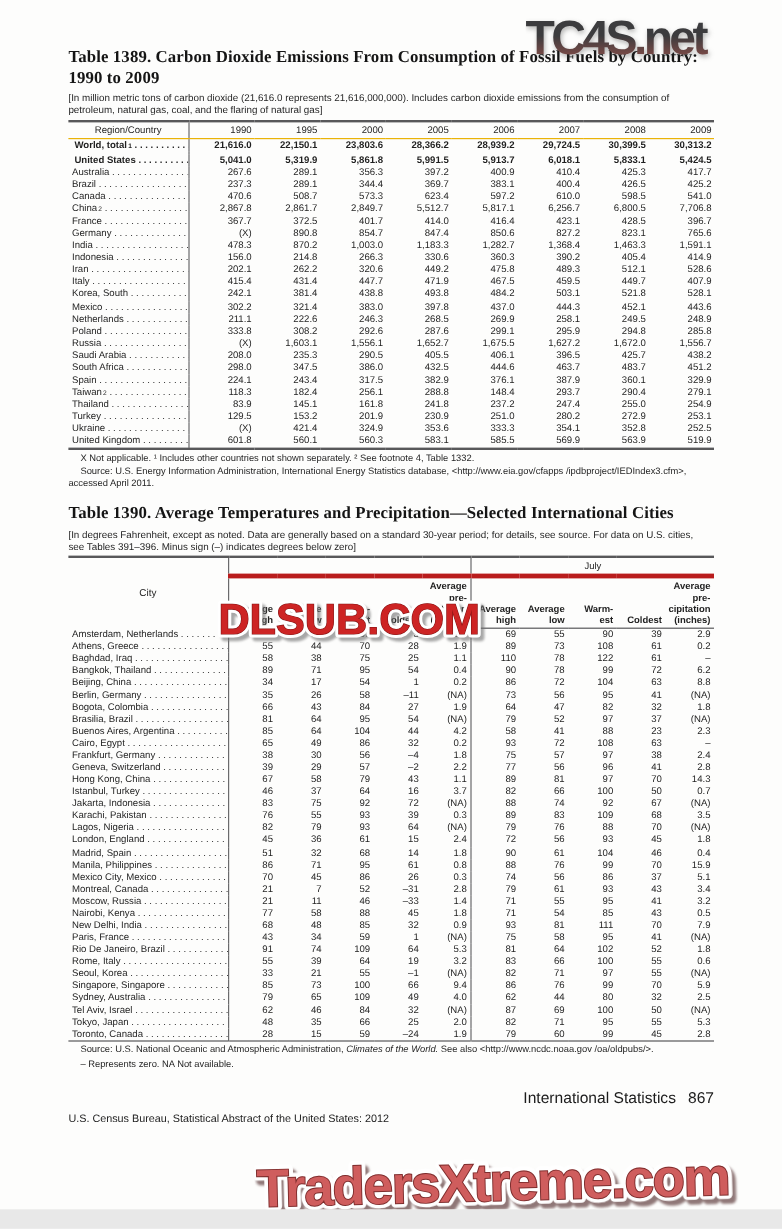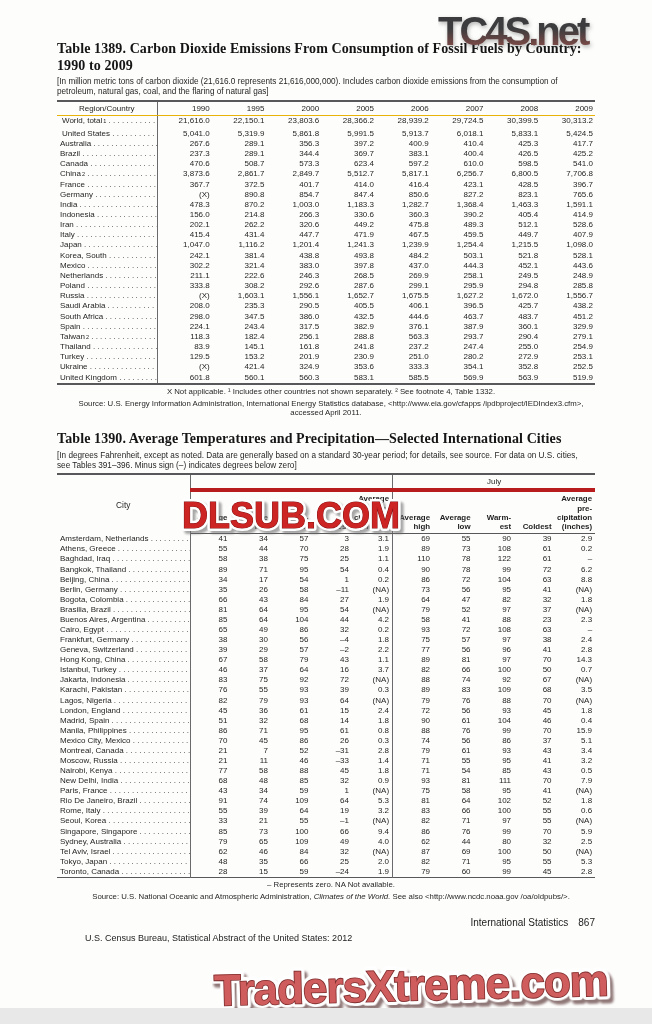--- a/index.html
+++ b/index.html
@@ -5,27 +5,27 @@
   html,body{margin:0;padding:0;background:#e8e8e8;}
   .page{position:relative;width:652px;height:1008px;background:#fdfdfc;overflow:hidden;
         font-family:"Liberation Sans",sans-serif;color:#1f1f1f;}
   .content{position:absolute;left:57px;top:0;width:538px;}
 
   .ttl{font-family:"Liberation Serif",serif;font-weight:bold;font-size:14px;line-height:16.5px;
        color:#151515;margin:0;max-width:528px;letter-spacing:.1px;}
   .t1{margin-top:41px;}
   .t2{margin-top:13px;}
   .note{font-size:8.2px;line-height:10.3px;margin:3px 0 0 0;max-width:532px;color:#262626;}
-  .fnote{font-size:7.8px;line-height:9.9px;margin:2px 0 0 0;text-indent:10px;color:#262626;text-align:center;}
+  .fnote{font-size:7.8px;line-height:9.9px;margin:2px 0 0 0;text-indent:10px;color:#262626;}
   .fnote i{font-style:italic;}
 
   table{border-collapse:collapse;table-layout:fixed;width:538px;margin-top:2px;}
   th,td{padding:0;font-weight:normal;vertical-align:bottom;}
   .num{text-align:right;white-space:nowrap;}
-  .b td{font-weight:normal;}
+  .b td{font-weight:bold;}
 
   
   .t89{font-size:8px;}
   .t89 col.c-lbl{width:100px;}
   .t89 col.c-yr{width:54.75px;}
   .t89 thead th{border-top:2px solid #58585a;border-bottom:1px solid #eab308;
                 font-size:8px;height:13px;vertical-align:middle;}
   .t89 thead th.lbl{text-align:center;}
   .t89 thead th.num{padding-right:2px;}
   .t89{border-bottom:2px solid #58585a;}
@@ -52,23 +52,23 @@
 
   
   .lblflex{display:flex;align-items:baseline;padding-left:3px;overflow:hidden;}
   .b .lblflex{padding-left:5px;}
   .lblflex sup{font-size:5.5px;line-height:1;margin-left:1px;}
   .dots{flex:1;overflow:hidden;white-space:nowrap;color:#2a2a2a;}
   .dots::after{content:"\00a0. . . . . . . . . . . . . . . . . . . . . . . . . . . . . . . .";}
 
   
   .pfoot{display:flex;justify-content:flex-end;align-items:flex-end;margin-top:15px;
-         font-size:10px;color:#1c1c1c;}
+         font-size:13px;color:#1c1c1c;}
   .pfoot .pg{margin-left:10px;}
-  .census{font-size:9px;color:#222;margin-top:5px;margin-left:28px;}
+  .census{font-size:9px;color:#222;margin-top:5px;}
 
   
   .wm{position:absolute;pointer-events:none;}
   svg text{font-family:"Liberation Sans",sans-serif;font-weight:bold;}
 </style>
 </head>
 <body>
 
 <div class="page">
   <div class="content">
@@ -188,21 +188,21 @@
             <td class="num">541.0</td>
           </tr>
           <tr>
             <td class="lbl">
               <div class="lblflex">
                 <span>China</span>
                 <sup>2</sup>
                 <span class="dots"></span>
               </div>
             </td>
-            <td class="num">3,873.6</td>
+            <td class="num">2,867.8</td>
             <td class="num">2,861.7</td>
             <td class="num">2,849.7</td>
             <td class="num">5,512.7</td>
             <td class="num">5,817.1</td>
             <td class="num">6,256.7</td>
             <td class="num">6,800.5</td>
             <td class="num">7,706.8</td>
           </tr>
           <tr>
             <td class="lbl">
@@ -296,36 +296,20 @@
             <td class="num">447.7</td>
             <td class="num">471.9</td>
             <td class="num">467.5</td>
             <td class="num">459.5</td>
             <td class="num">449.7</td>
             <td class="num">407.9</td>
           </tr>
           <tr>
             <td class="lbl">
               <div class="lblflex">
-                <span>Japan</span>
-                <span class="dots"></span>
-              </div>
-            </td>
-            <td class="num">1,047.0</td>
-            <td class="num">1,116.2</td>
-            <td class="num">1,201.4</td>
-            <td class="num">1,241.3</td>
-            <td class="num">1,239.9</td>
-            <td class="num">1,254.4</td>
-            <td class="num">1,215.5</td>
-            <td class="num">1,098.0</td>
-          </tr>
-          <tr>
-            <td class="lbl">
-              <div class="lblflex">
                 <span>Korea, South</span>
                 <span class="dots"></span>
               </div>
             </td>
             <td class="num">242.1</td>
             <td class="num">381.4</td>
             <td class="num">438.8</td>
             <td class="num">493.8</td>
             <td class="num">484.2</td>
             <td class="num">503.1</td>
@@ -449,21 +433,21 @@
               <div class="lblflex">
                 <span>Taiwan</span>
                 <sup>2</sup>
                 <span class="dots"></span>
               </div>
             </td>
             <td class="num">118.3</td>
             <td class="num">182.4</td>
             <td class="num">256.1</td>
             <td class="num">288.8</td>
-            <td class="num">563.3</td>
+            <td class="num">148.4</td>
             <td class="num">293.7</td>
             <td class="num">290.4</td>
             <td class="num">279.1</td>
           </tr>
           <tr>
             <td class="lbl">
               <div class="lblflex">
                 <span>Thailand</span>
                 <span class="dots"></span>
               </div>
@@ -1188,22 +1172,22 @@
             <td class="num divr">1.9</td>
             <td class="num">79</td>
             <td class="num">60</td>
             <td class="num">99</td>
             <td class="num">45</td>
             <td class="num">2.8</td>
           </tr>
         </tbody>
     </table>
 
+    <p class="fnote"><span>Source: U.S. National Oceanic and Atmospheric Administration, </span><i>Climates of the World.</i><span> See also &lt;http://www.ncdc.noaa.gov /oa/oldpubs/&gt;.</span></p>
     <p class="fnote">– Represents zero. NA Not available.</p>
-    <p class="fnote"><span>Source: U.S. National Oceanic and Atmospheric Administration, </span><i>Climates of the World.</i><span> See also &lt;http://www.ncdc.noaa.gov /oa/oldpubs/&gt;.</span></p>
 
     <div class="pfoot">
       <span>International Statistics</span>
       <span class="pg">867</span>
     </div>
     <div class="census">U.S. Census Bureau, Statistical Abstract of the United States: 2012</div>
   </div>
 
   <svg class="wm" style="top:4px;left:438px;" width="214" height="52" viewBox="0 0 214 52">
     <defs>

